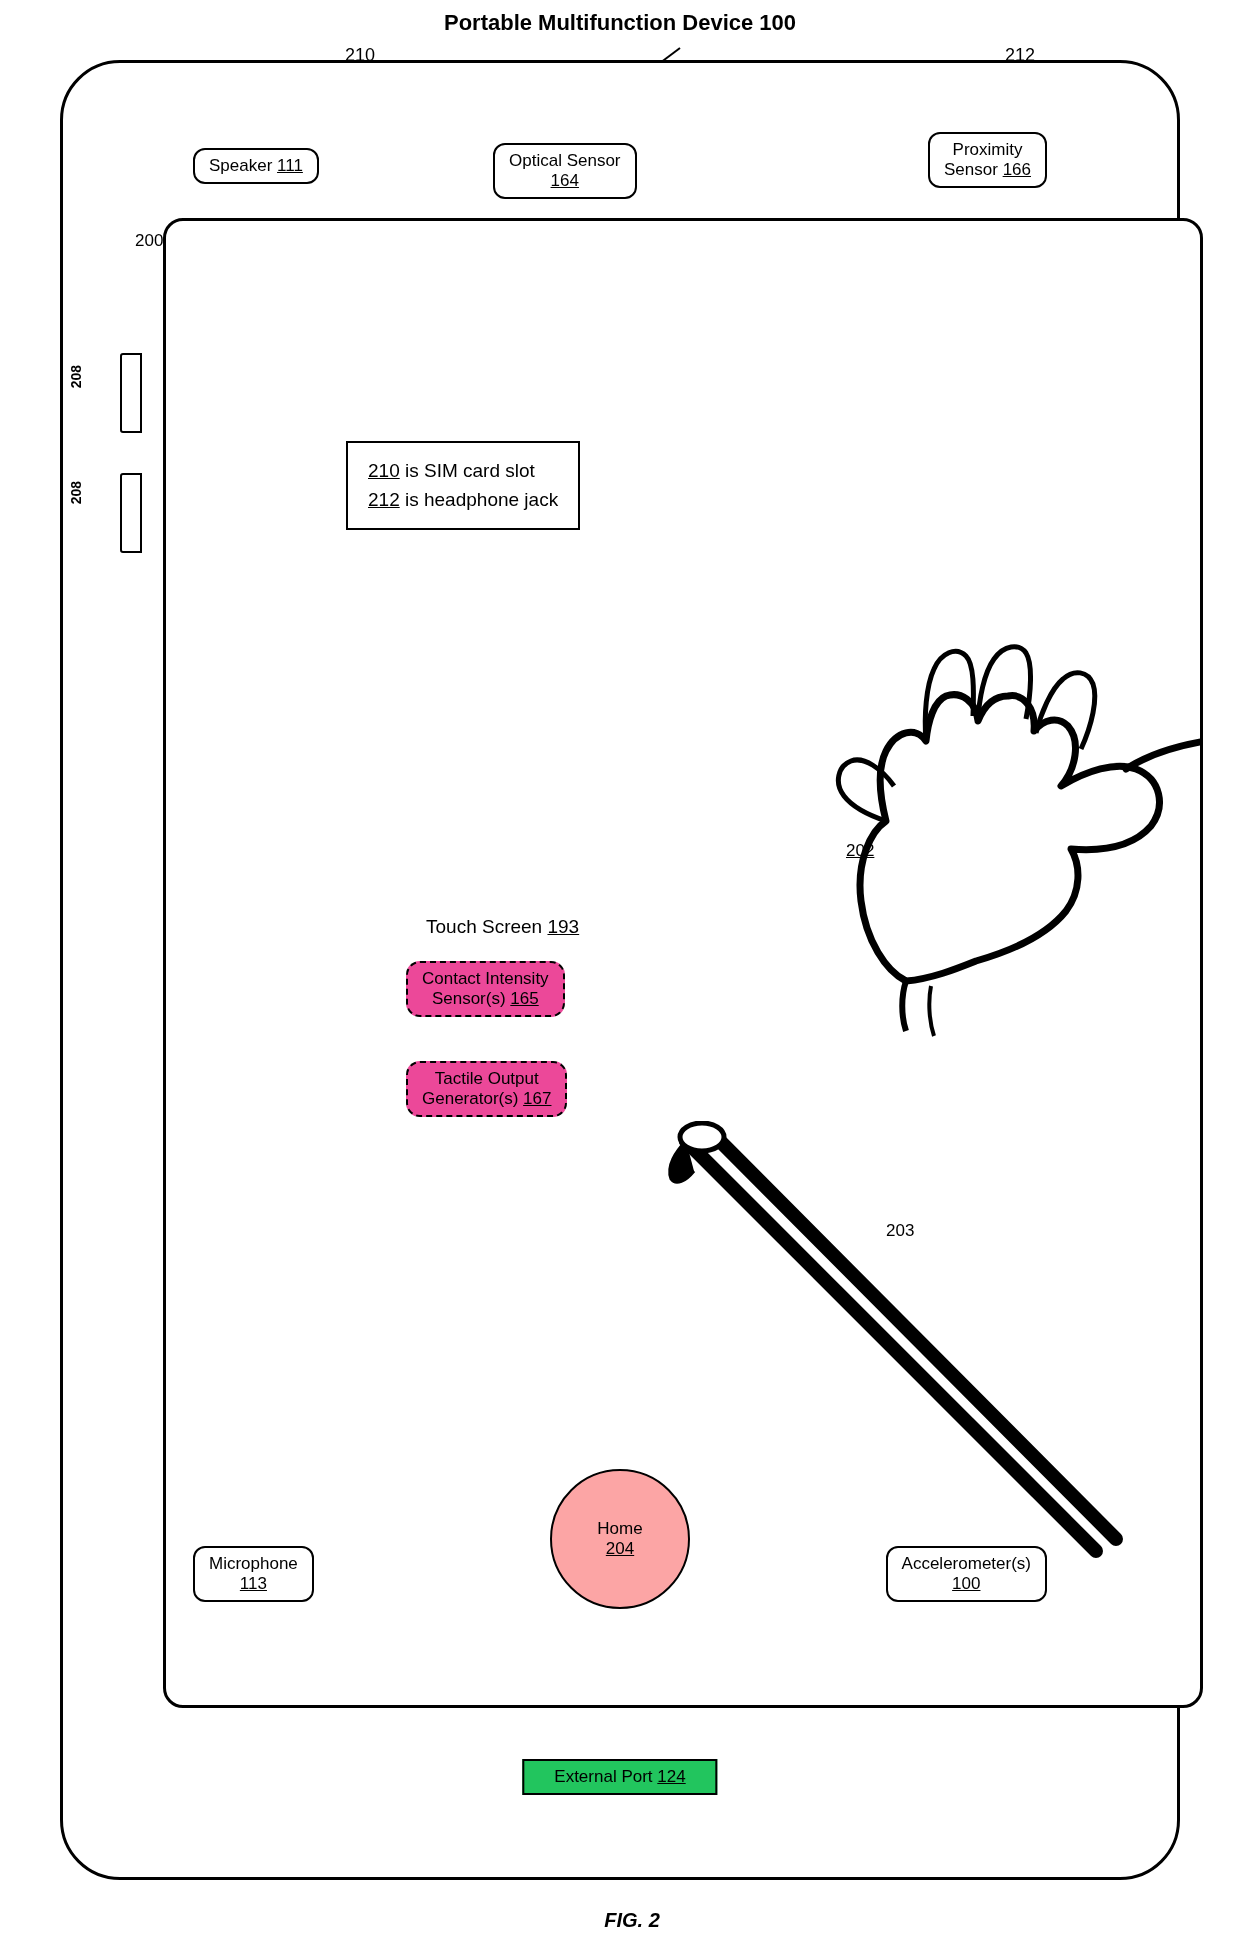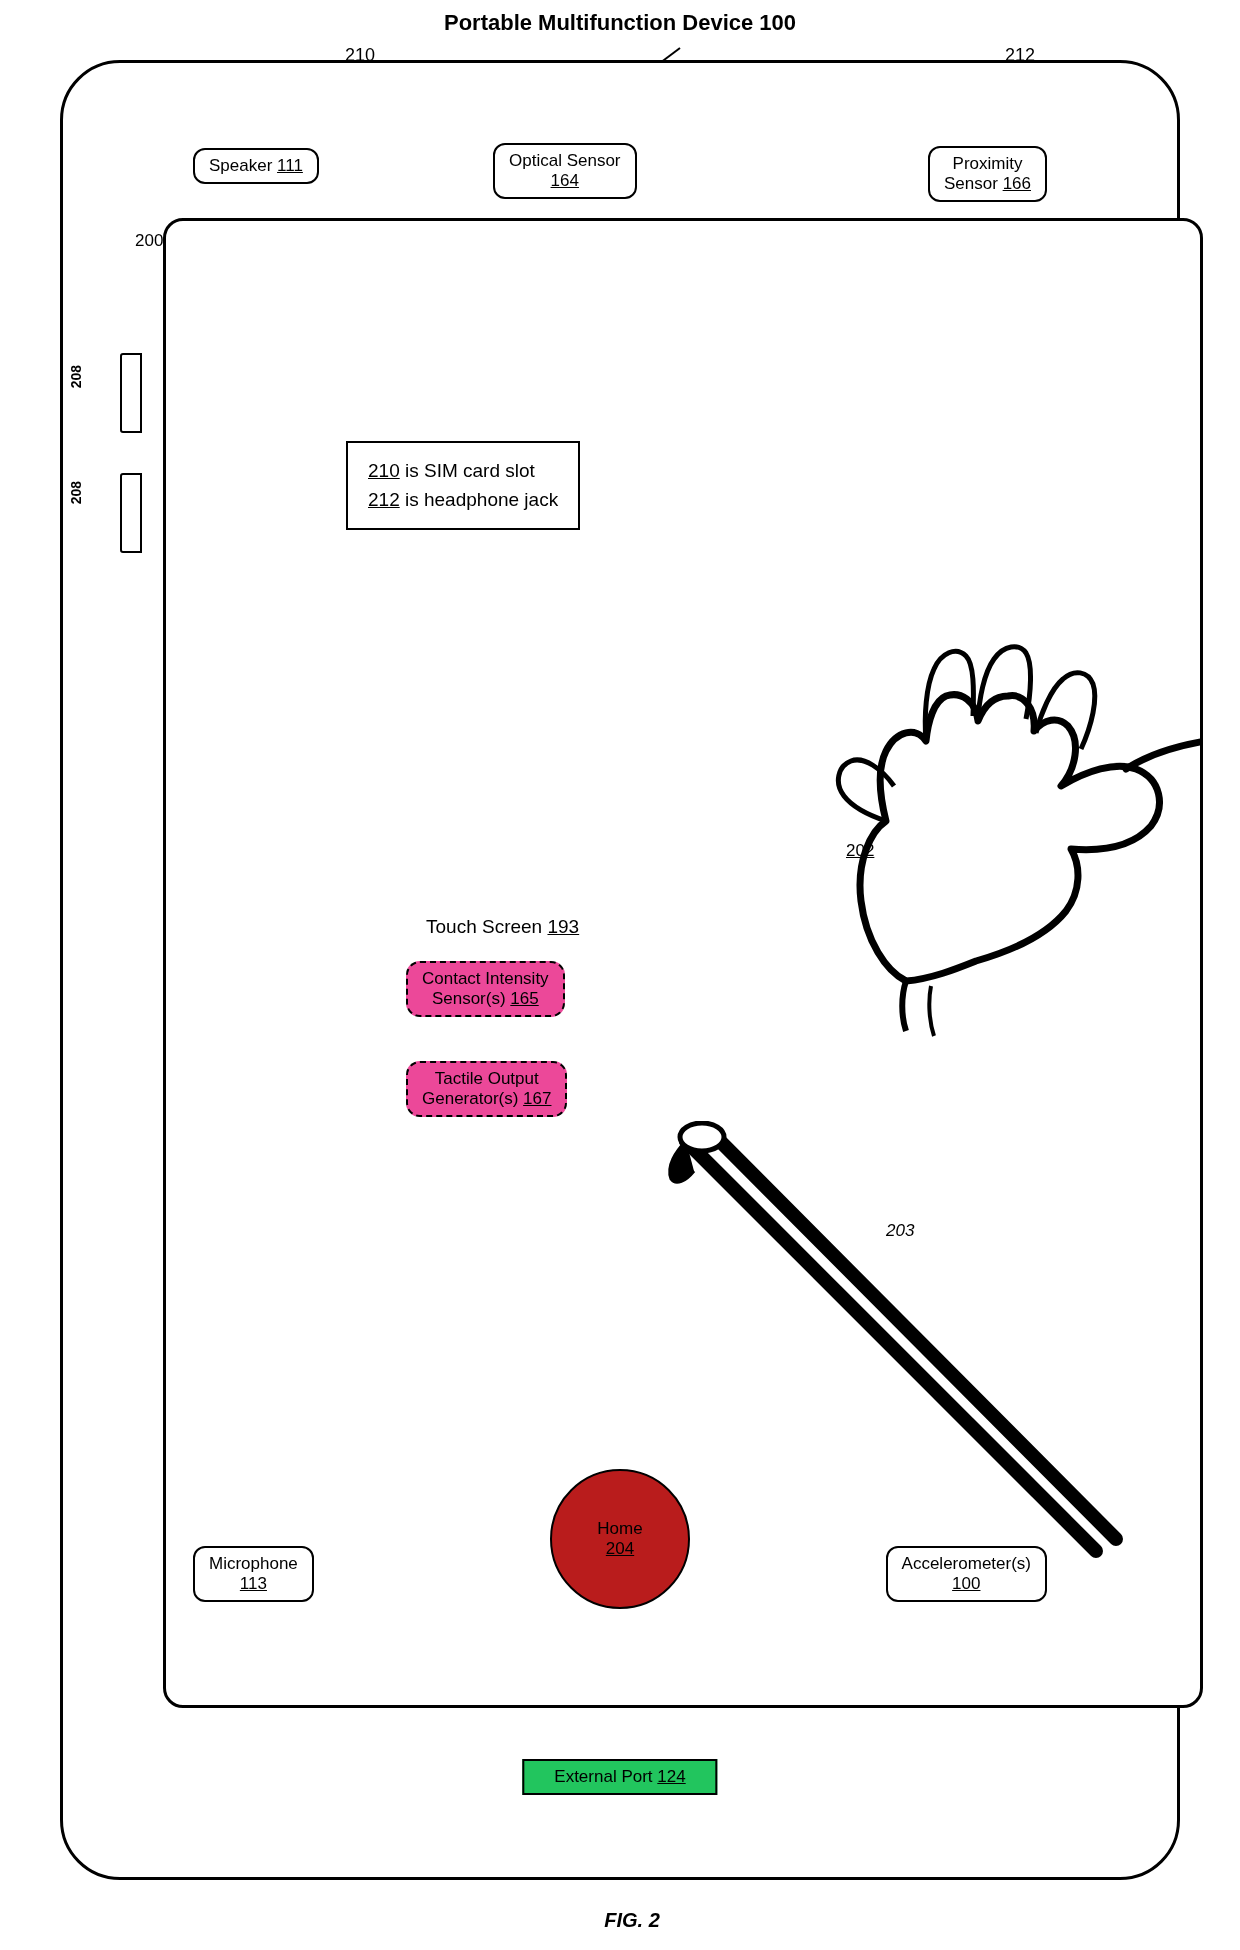--- a/index.html
+++ b/index.html
@@ -148,21 +148,21 @@
 
     .speaker-box {
       top: 85px;
       left: 130px;
     }
     .optical-box {
       top: 80px;
       left: 430px;
     }
     .proximity-box {
-      top: 83px;
+      top: 69px;
       right: 130px;
     }
 
     
     .label-200 {
       position: absolute;
       top: 168px;
       left: 72px;
       font-size: 17px;
     }
@@ -230,21 +230,21 @@
       transform: translateX(-50%);
       border: 2px solid #000;
       border-radius: 50%;
       width: 140px;
       height: 140px;
       display: flex;
       flex-direction: column;
       align-items: center;
       justify-content: center;
       font-size: 17px;
-      background: #b91c1c;
+      background: #fca5a5;
     }
     .accelerometer-box {
       bottom: 275px;
       right: 130px;
     }
 
     
     .external-port-area {
       position: absolute;
       bottom: 82px;
@@ -274,21 +274,20 @@
       position: absolute;
       top: 620px;
       left: 680px;
       font-size: 17px;
     }
     .ref-203 {
       position: absolute;
       top: 1000px;
       left: 720px;
       font-size: 17px;
-      font-style: italic;
     }
   </style>
 </head>
 <body>
 
 <div class="page-container">
 
   <div class="title-label" style="top:10px; left:50%; transform:translateX(-50%);">
     <strong>Portable Multifunction Device 100</strong>
   </div>

